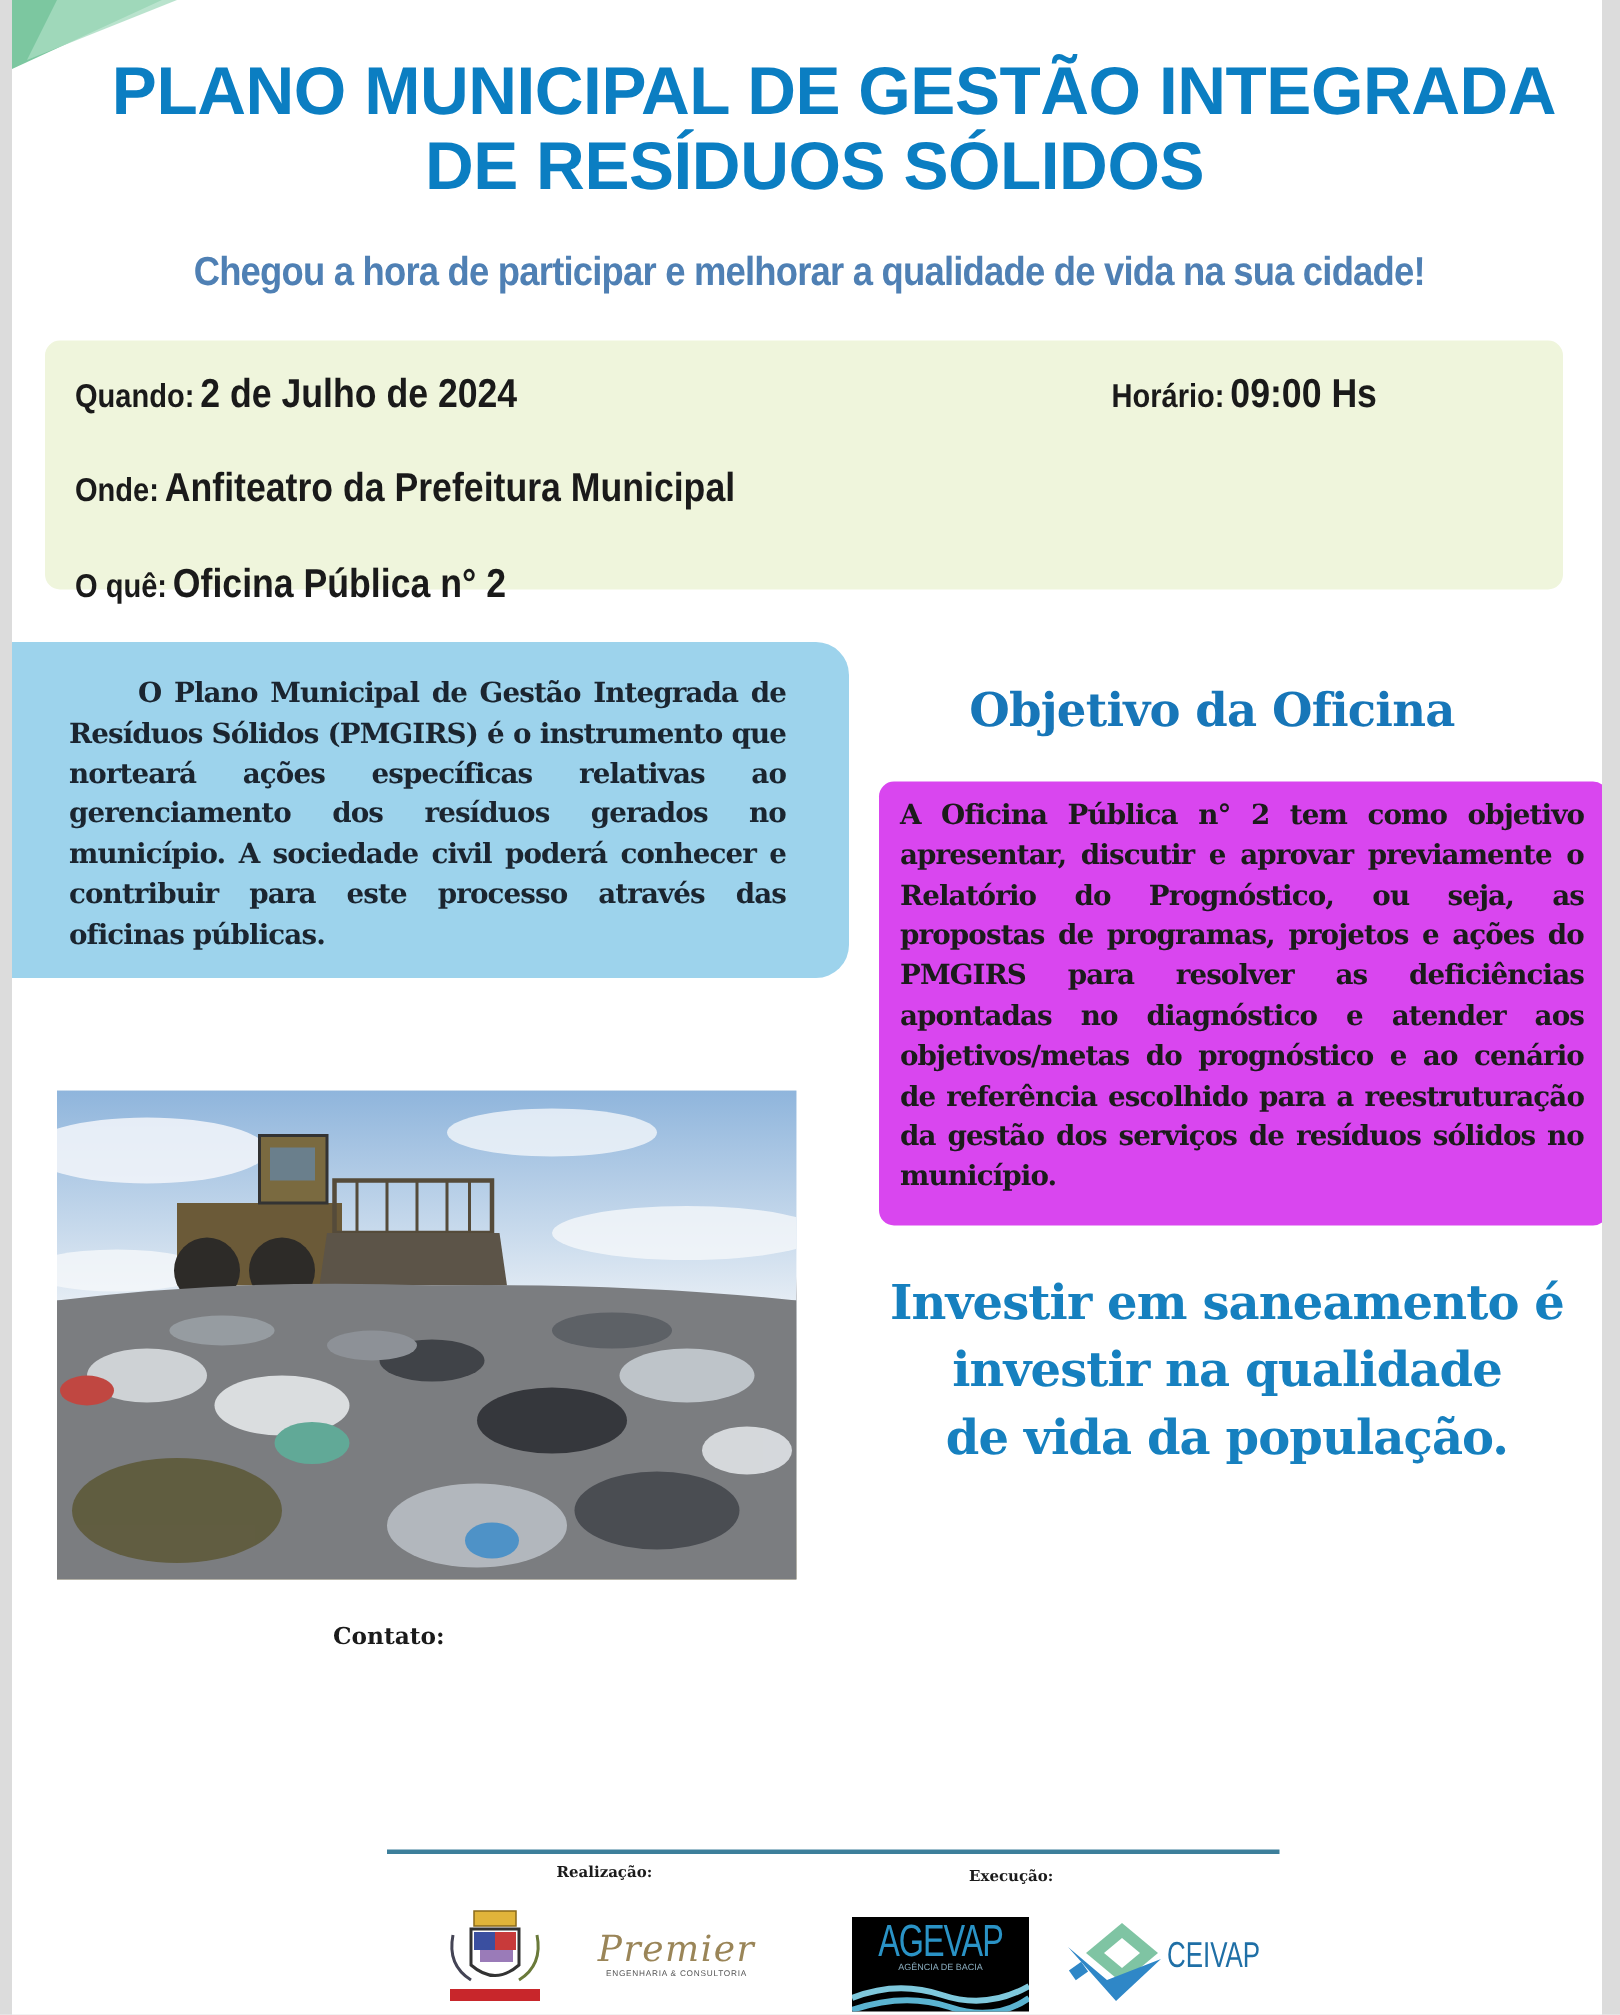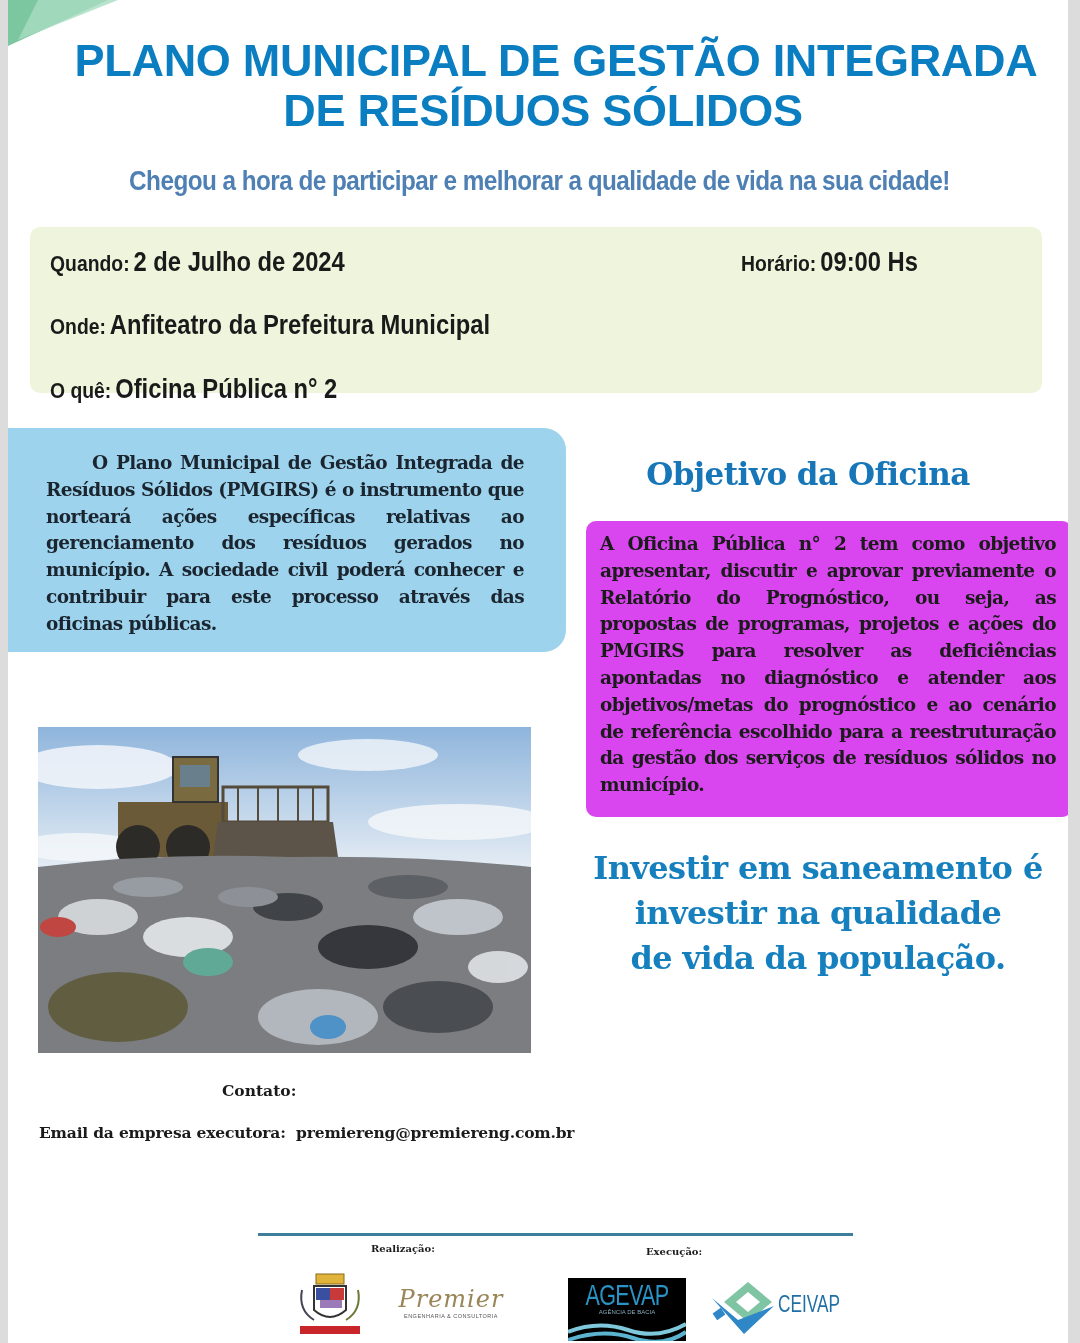--- a/index.html
+++ b/index.html
@@ -186,24 +186,20 @@
   </div>
 
   <div class="slogan">
     <div>Investir em saneamento é</div>
     <div>investir na qualidade</div>
     <div>de vida da população.</div>
   </div>
 
 
   <div class="contact-label">Contato:</div>
-  <div class="contact-email">
-    <span>Email da empresa executora:</span>&nbsp;
-    <span>premiereng@premiereng.com.br</span>
-  </div>
 
   <div class="footer-rule"></div>
   <div class="footer-label" style="left:363px; top:1243px;">Realização:</div>
   <div class="footer-label" style="left:638px; top:1246px;">Execução:</div>
 
   <svg class="logo" style="left:284px; top:1270px;" width="76" height="68" viewBox="0 0 76 68">
     <rect x="24" y="4" width="28" height="10" fill="#e0b43a" stroke="#8a6a1a"></rect>
     <path d="M22,16 L54,16 L54,40 Q38,54 22,40 Z" fill="#ffffff" stroke="#333" stroke-width="2"></path>
     <rect x="24" y="18" width="14" height="12" fill="#3a4fa0"></rect>
     <rect x="38" y="18" width="14" height="12" fill="#c83a3a"></rect>

